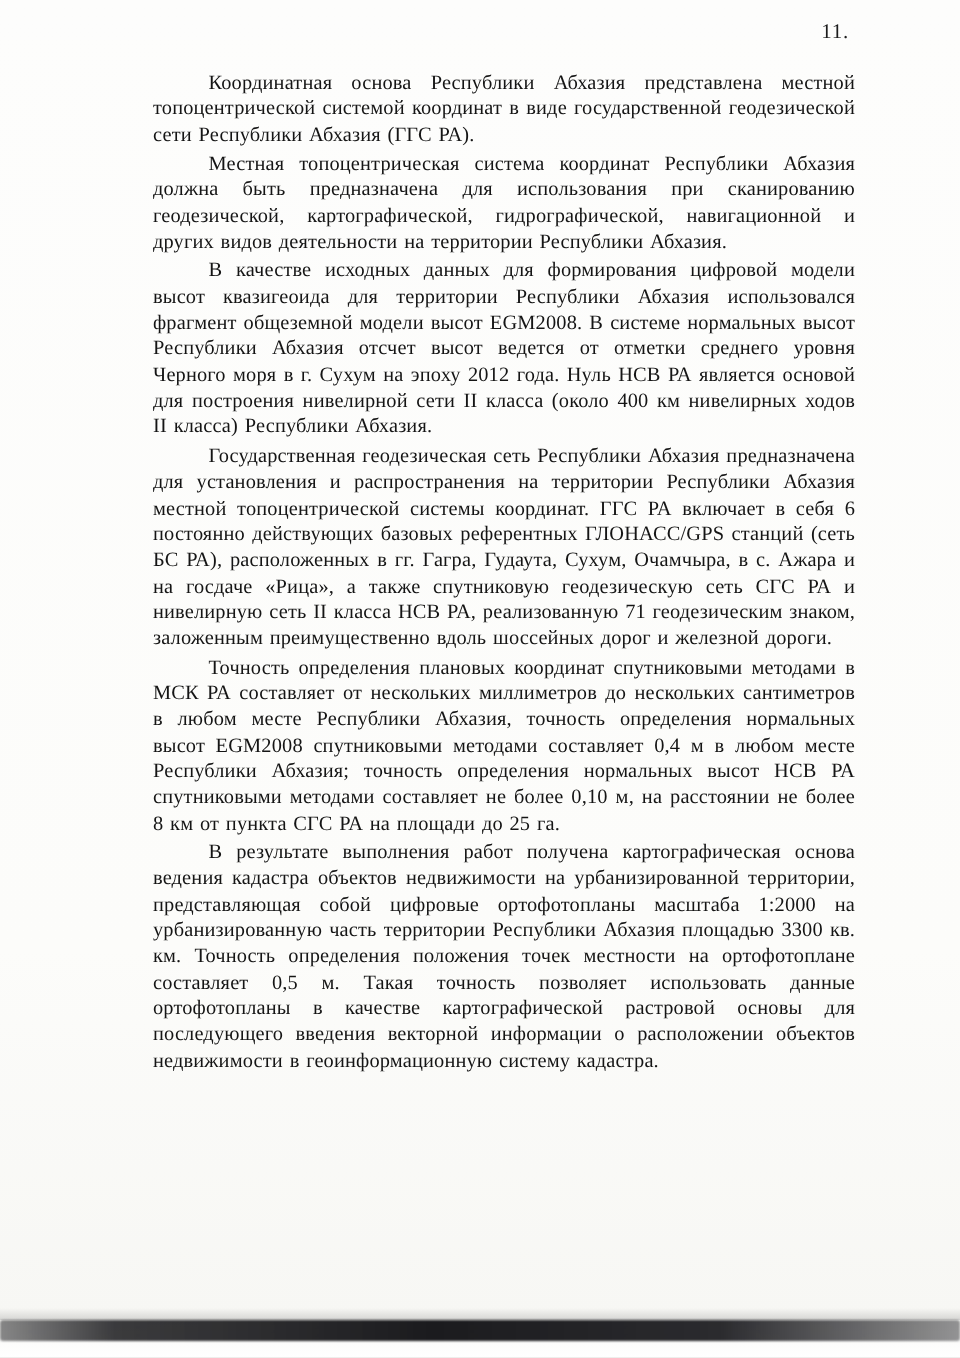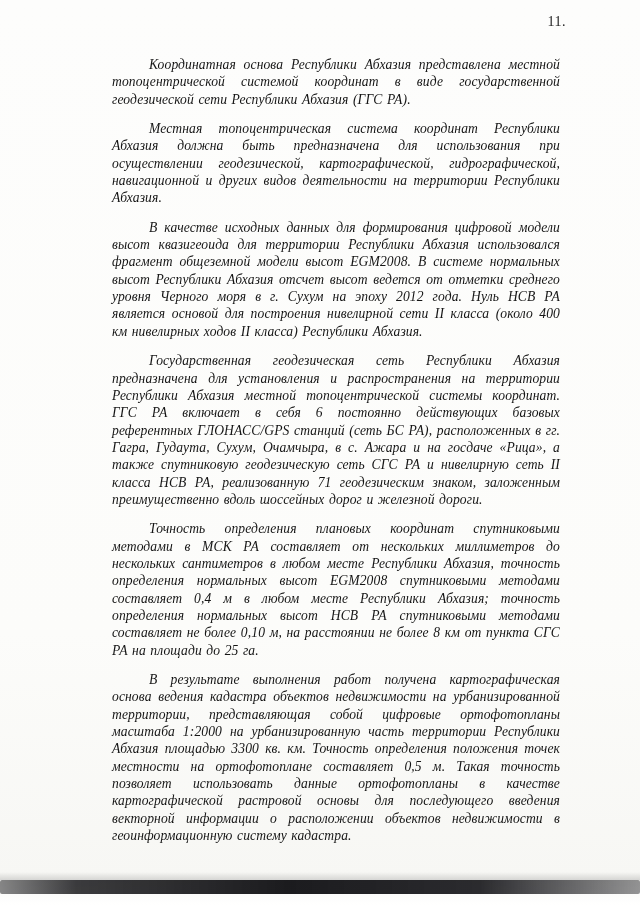--- a/index.html
+++ b/index.html
@@ -26,30 +26,29 @@
     color: #1c1c1c;
     text-align: right;
   }
   .text-block {
     position: absolute;
     top: 44px;
     left: 100px;
     width: 472px;
   }
   .text-block p {
-    margin: 12px;
+    margin: 2px;
     padding: 0;
     font-size: 13.6px;
     line-height: 17.35px;
     text-align: justify;
     text-indent: 37px;
     color: #151515;
     letter-spacing: 0.1px;
     word-spacing: 1px;
-    font-style: italic;
   }
   .scan-edge {
     position: absolute;
     left: 0;
     bottom: 11px;
     width: 100%;
     height: 14px;
     background: linear-gradient(90deg,
       rgba(40,40,42,0.55) 0%,
       rgba(25,25,28,0.85) 12%,
@@ -70,21 +69,21 @@
 </style>
 </head>
 <body>
 
 <div class="scan-page">
 
   <div class="page-number">11.</div>
 
   <div class="text-block">
     <p>Координатная основа Республики Абхазия представлена местной топоцентрической системой координат в виде государственной геодезической сети Республики Абхазия (ГГС РА).</p>
-    <p>Местная топоцентрическая система координат Республики Абхазия должна быть предназначена для использования при осуществлении геодезической, картографической, гидрографической, навигационной и других видов деятельности на территории Республики Абхазия.</p>
+    <p>Местная топоцентрическая система координат Республики Абхазия должна быть предназначена для использования при сканированию геодезической, картографической, гидрографической, навигационной и других видов деятельности на территории Республики Абхазия.</p>
     <p>В качестве исходных данных для формирования цифровой модели высот квазигеоида для территории Республики Абхазия использовался фрагмент общеземной модели высот EGM2008. В системе нормальных высот Республики Абхазия отсчет высот ведется от отметки среднего уровня Черного моря в г. Сухум на эпоху 2012 года. Нуль НСВ РА является основой для построения нивелирной сети II класса (около 400 км нивелирных ходов II класса) Республики Абхазия.</p>
     <p>Государственная геодезическая сеть Республики Абхазия предназначена для установления и распространения на территории Республики Абхазия местной топоцентрической системы координат. ГГС РА включает в себя 6 постоянно действующих базовых референтных ГЛОНАСС/GPS станций (сеть БС РА), расположенных в гг. Гагра, Гудаута, Сухум, Очамчыра, в с. Ажара и на госдаче «Рица», а также спутниковую геодезическую сеть СГС РА и нивелирную сеть II класса НСВ РА, реализованную 71 геодезическим знаком, заложенным преимущественно вдоль шоссейных дорог и железной дороги.</p>
     <p>Точность определения плановых координат спутниковыми методами в МСК РА составляет от нескольких миллиметров до нескольких сантиметров в любом месте Республики Абхазия, точность определения нормальных высот EGM2008 спутниковыми методами составляет 0,4 м в любом месте Республики Абхазия; точность определения нормальных высот НСВ РА спутниковыми методами составляет не более 0,10 м, на расстоянии не более 8 км от пункта СГС РА на площади до 25 га.</p>
     <p>В результате выполнения работ получена картографическая основа ведения кадастра объектов недвижимости на урбанизированной территории, представляющая собой цифровые ортофотопланы масштаба 1:2000 на урбанизированную часть территории Республики Абхазия площадью 3300 кв. км. Точность определения положения точек местности на ортофотоплане составляет 0,5 м. Такая точность позволяет использовать данные ортофотопланы в качестве картографической растровой основы для последующего введения векторной информации о расположении объектов недвижимости в геоинформационную систему кадастра.</p>
   </div>
 
   <div class="scan-edge-fade"></div>
   <div class="scan-edge"></div>
 
 </div>

